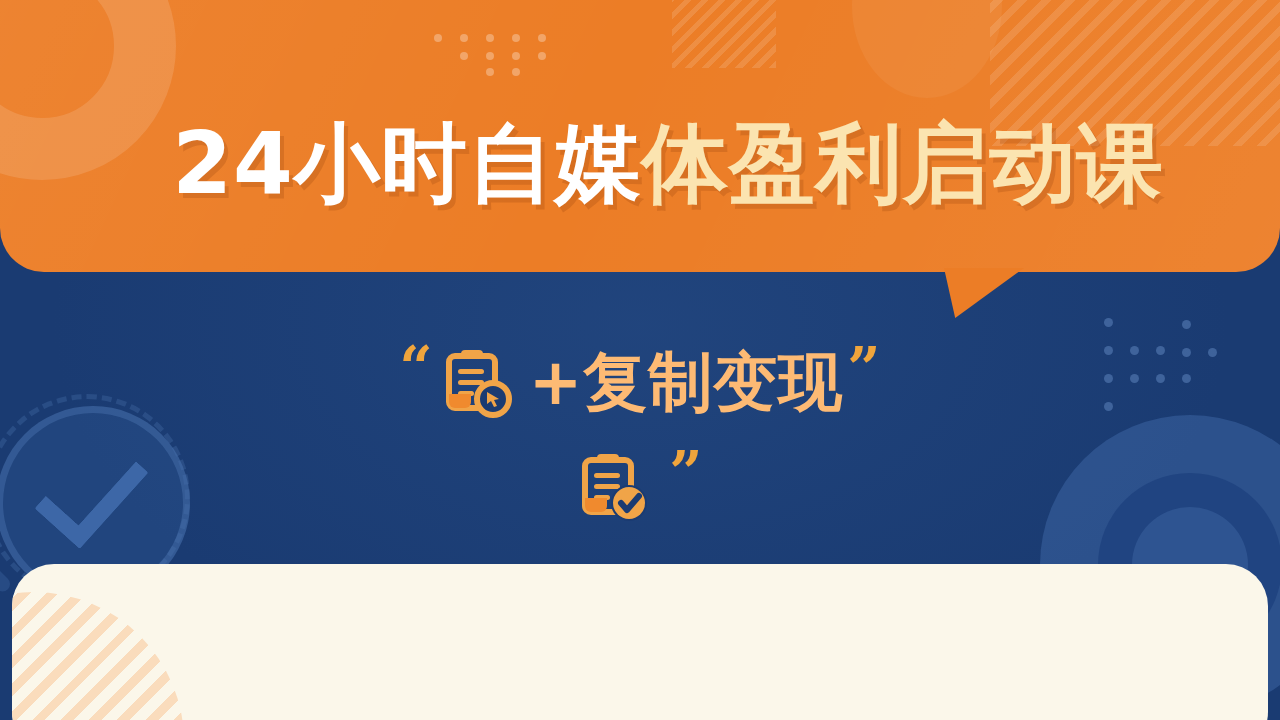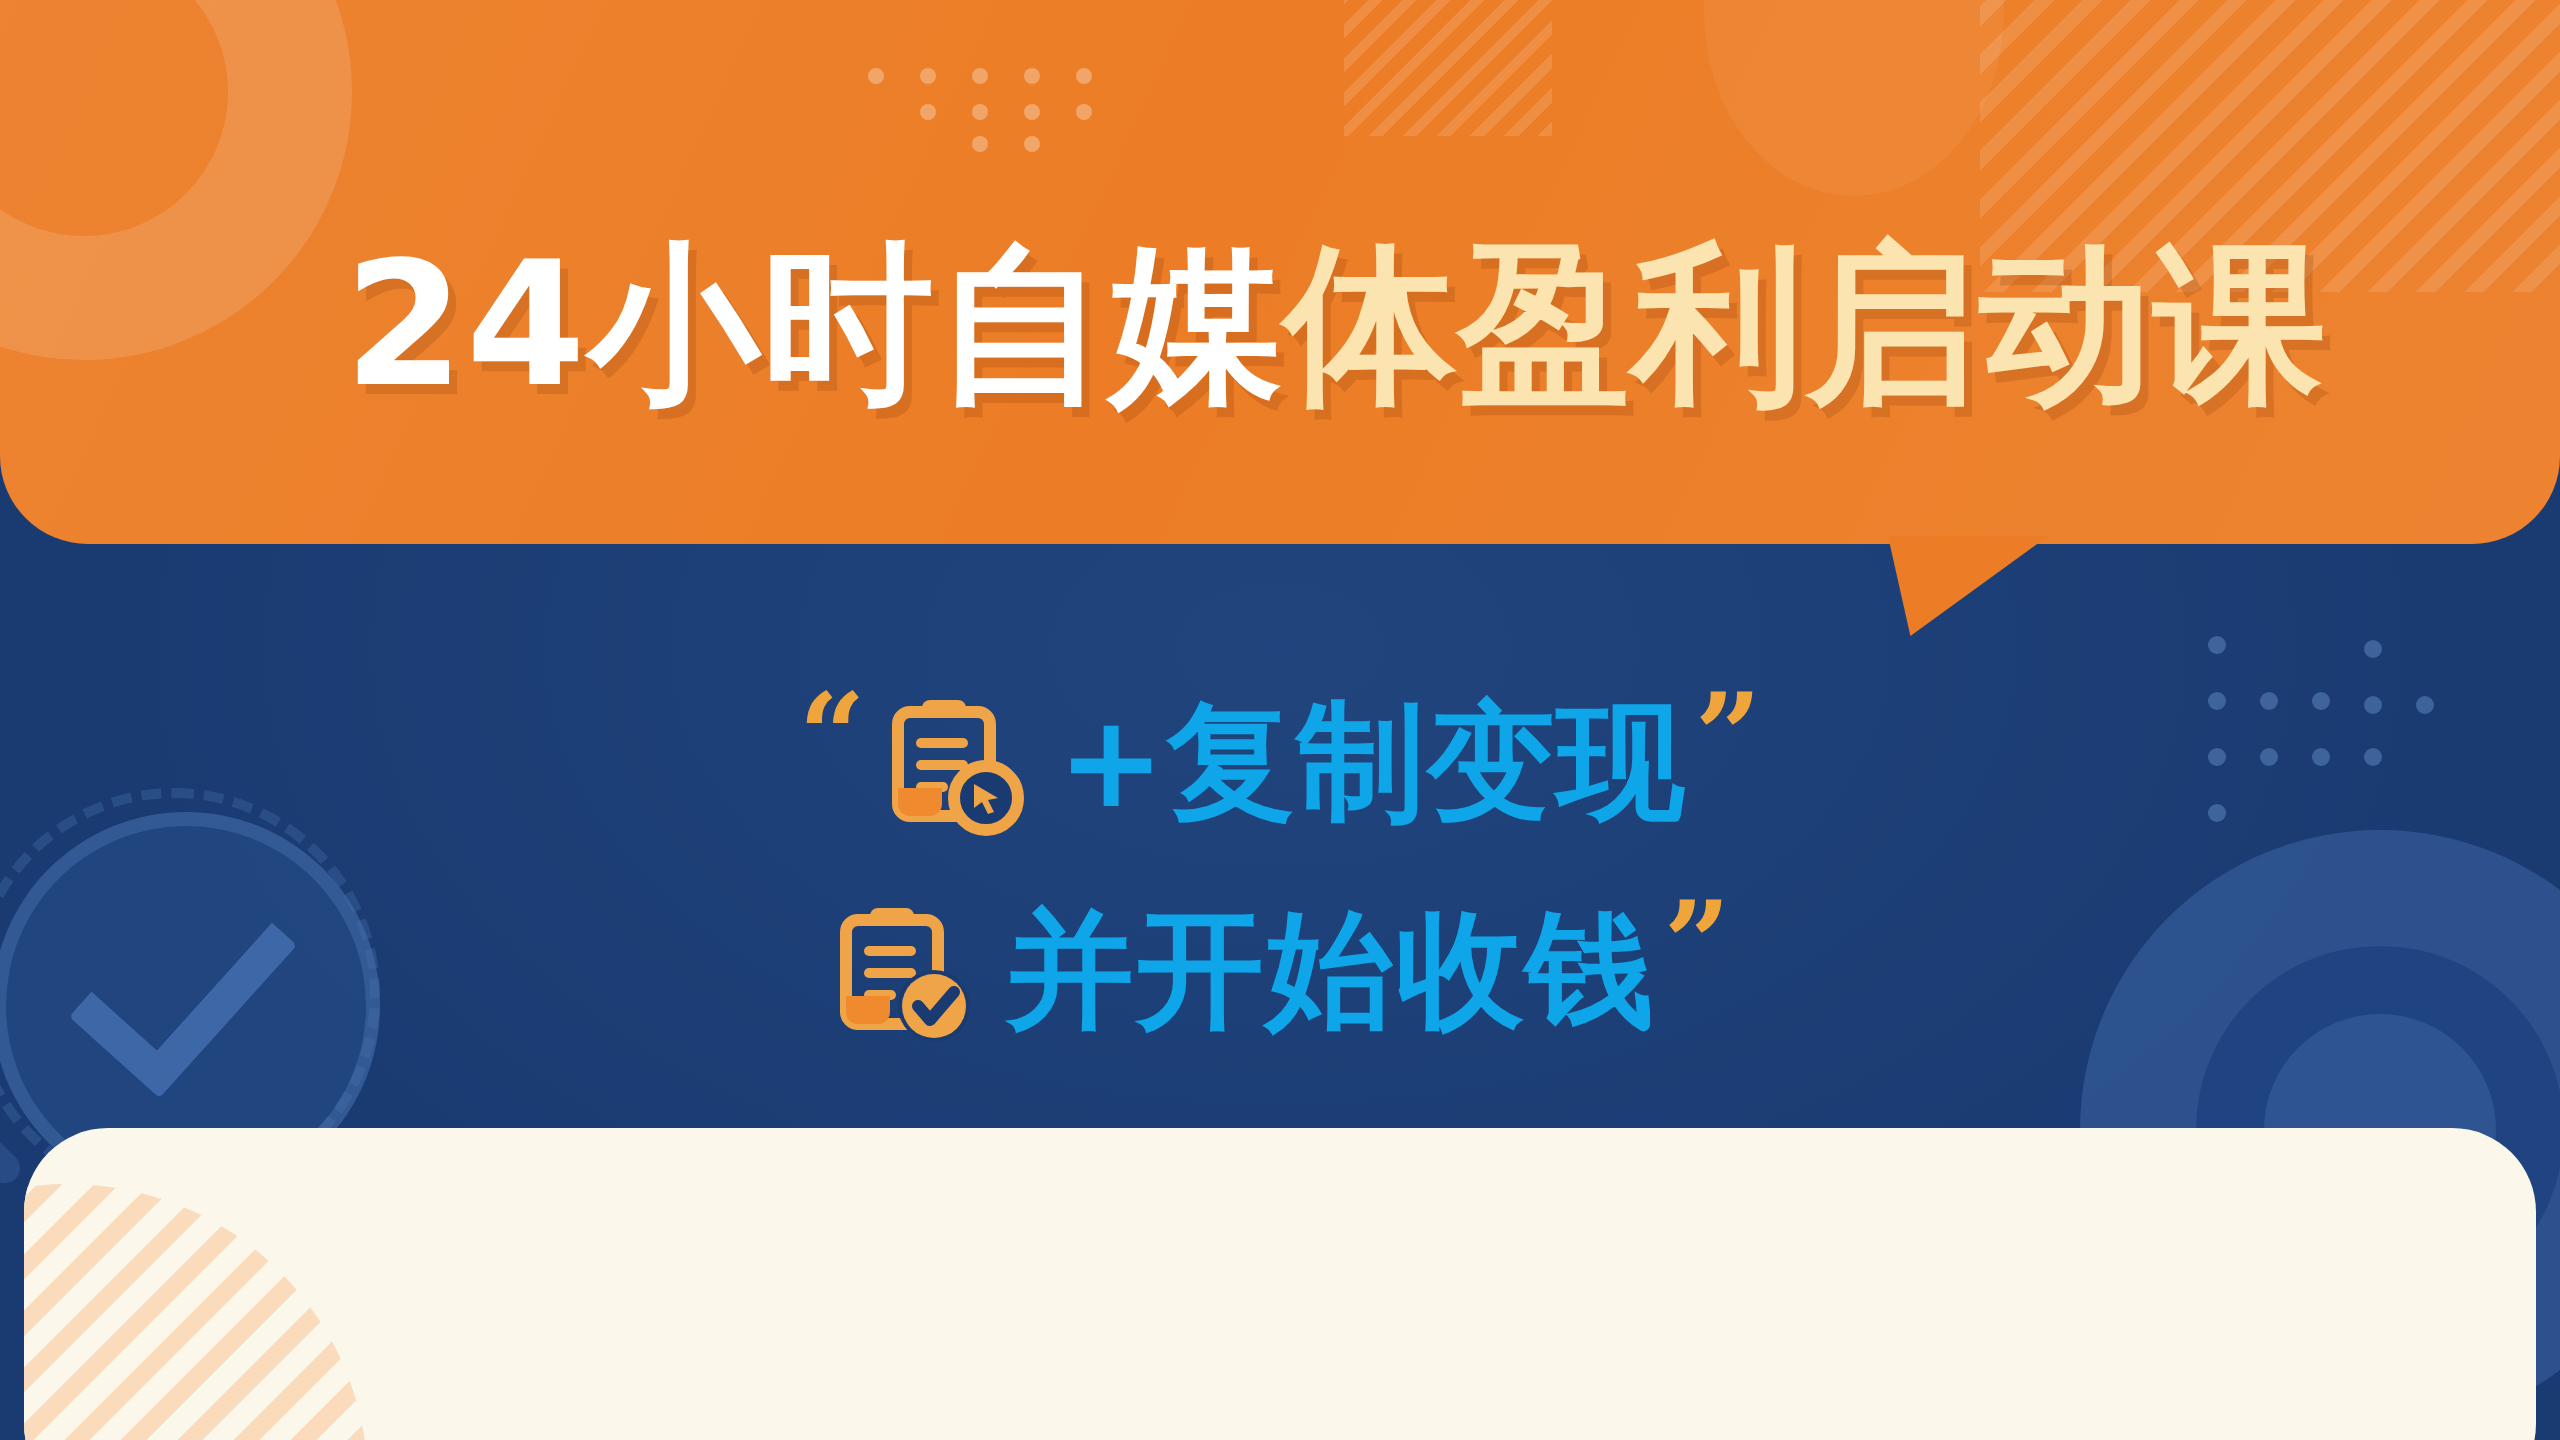--- a/index.html
+++ b/index.html
@@ -263,21 +263,21 @@
     font-family: "DejaVu Serif", "Liberation Serif", serif;
   }
   .line-text {
     font-size: 64px;
     font-weight: 900;
     line-height: 1;
     letter-spacing: 1px;
     font-family: "DejaVu Sans", "Liberation Sans", sans-serif;
   }
   .tx-white { color: #ffffff; }
-  .tx-gold  { color: #0ea5e9; }
+  .tx-gold  { color: #fdba74; }
 
   .icon-clip {
     width: 72px;
     height: 76px;
     margin-right: 16px;
     flex: 0 0 auto;
   }
 
   
   .bottom-card {
@@ -400,21 +400,20 @@
         <path d="M24 6 h14 a4 4 0 0 1 4 4 v4 h-22 v-4 a4 4 0 0 1 4 -4 z" fill="#f0a448"></path>
         <rect x="17" y="25" width="26" height="5" rx="2.5" fill="#f0a448"></rect>
         <rect x="17" y="36" width="26" height="5" rx="2.5" fill="#f0a448"></rect>
         <rect x="17" y="47" width="16" height="5" rx="2.5" fill="#f0a448"></rect>
         <path d="M8 50 h22 v8 a6 6 0 0 1 -6 6 h-10 a6 6 0 0 1 -6 -6 z" fill="#f08a2e"></path>
         <circle cx="52" cy="55" r="18" fill="#1a3b72"></circle>
         <circle cx="52" cy="55" r="16" fill="#f0a448"></circle>
         <path d="M44 55 l6 7 12 -14" fill="none" stroke="#1a3b72" stroke-width="6" stroke-linecap="round" stroke-linejoin="round"></path>
       </svg>
 
-      <span class="line-text tx-gold">并开始收钱</span>
       <span class="quote-close">”</span>
     </div>
 
   </div>
 
   <div class="bottom-card">
     <div class="card-stripes"></div>
   </div>
 
 </div>

